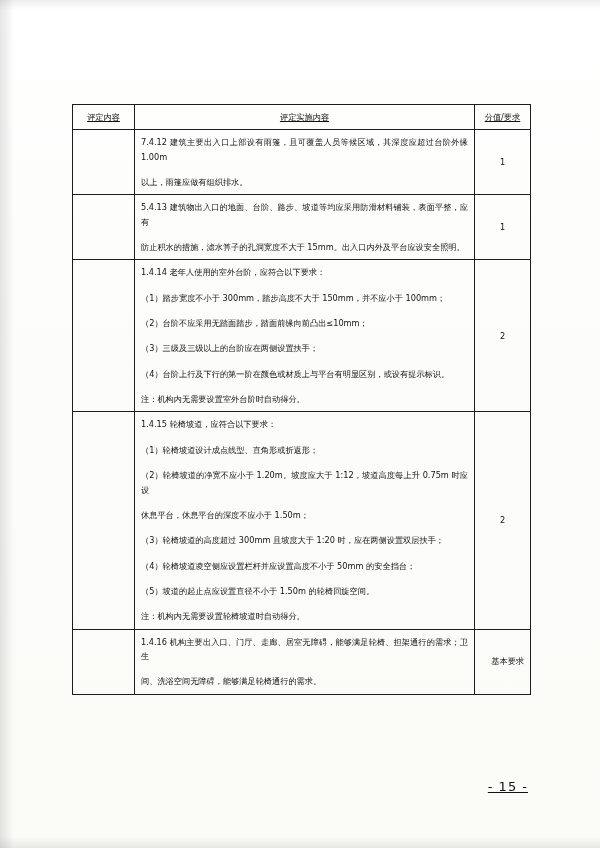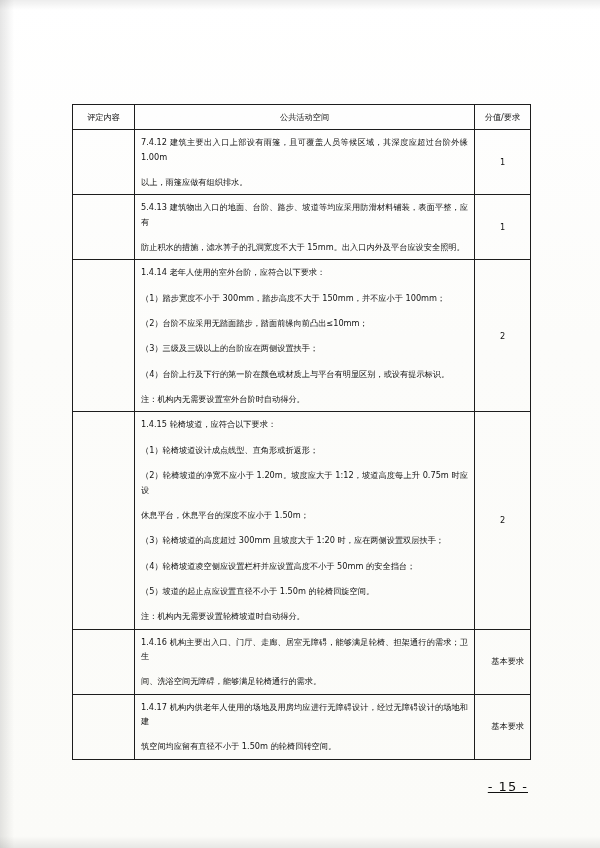--- a/index.html
+++ b/index.html
@@ -52,20 +52,21 @@
   .col-c { width: 56px; }
 
   thead td {
     text-align: center;
     font-size: 8.4px;
     padding: 7px 4px;
   }
   .cell-head {
     text-align: center;
     font-weight: normal;
+    text-decoration: underline;
   }
   .cell-content {
     text-align: left;
   }
   .cell-score {
     text-align: center;
     font-size: 8.6px;
   }
   .cell-score.small {
     font-size: 8.2px;
@@ -123,21 +124,21 @@
   <div class="table-wrap">
     <table class="doc-table">
       <colgroup>
         <col class="col-a">
         <col class="col-b">
         <col class="col-c">
       </colgroup>
       <thead>
         <tr>
           <td class="cell-head">评定内容</td>
-          <td class="cell-head">公共活动空间</td>
+          <td class="cell-head">评定实施内容</td>
           <td class="cell-head">分值/要求</td>
         </tr>
       </thead>
       <tbody>
 
         <tr>
           <td class="blank-left"></td>
           <td class="cell-content">
             <p class="para">7.4.12 建筑主要出入口上部设有雨篷，且可覆盖人员等候区域，其深度应超过台阶外缘 1.00m</p>
             <p class="para">以上，雨篷应做有组织排水。</p>
@@ -184,28 +185,20 @@
 
         <tr>
           <td class="blank-left"></td>
           <td class="cell-content">
             <p class="para">1.4.16 机构主要出入口、门厅、走廊、居室无障碍，能够满足轮椅、担架通行的需求；卫生</p>
             <p class="para">间、洗浴空间无障碍，能够满足轮椅通行的需求。</p>
           </td>
           <td class="cell-score small">基本要求</td>
         </tr>
 
-        <tr>
-          <td class="blank-left"></td>
-          <td class="cell-content">
-            <p class="para">1.4.17 机构内供老年人使用的场地及用房均应进行无障碍设计，经过无障碍设计的场地和建</p>
-            <p class="para">筑空间均应留有直径不小于 1.50m 的轮椅回转空间。</p>
-          </td>
-          <td class="cell-score small">基本要求</td>
-        </tr>
 
 
       </tbody>
     </table>
   </div>
 
   <div class="page-number">- 15 -</div>
 
   <div class="edge-shadow-l"></div>
   <div class="edge-shadow-t"></div>

